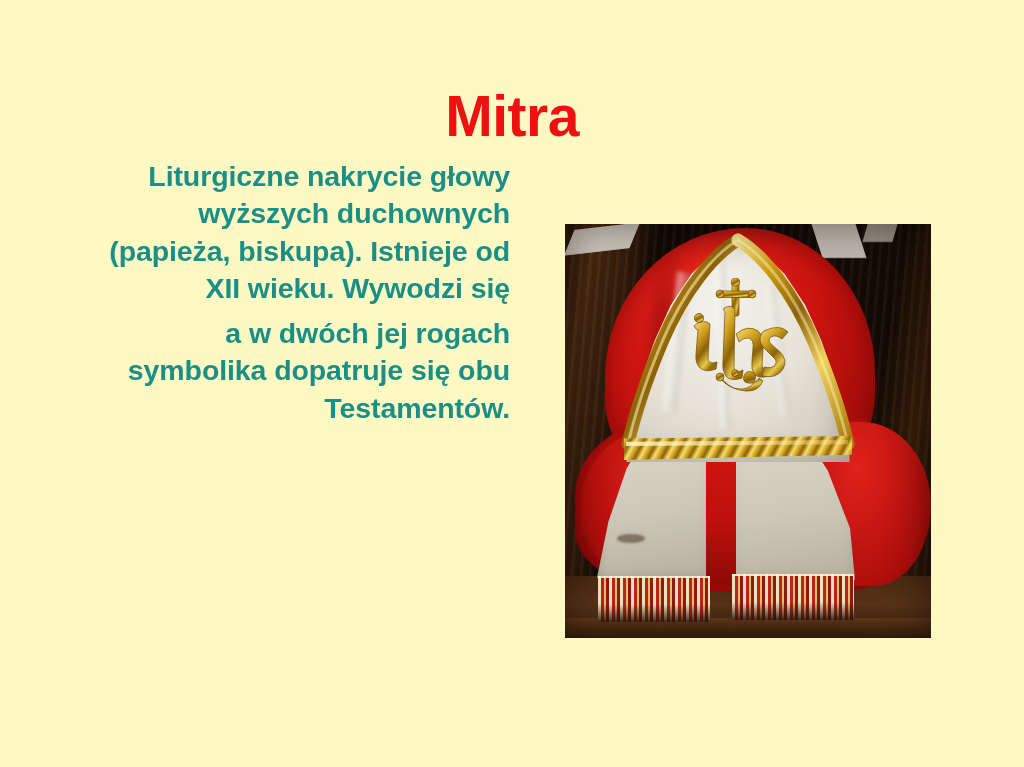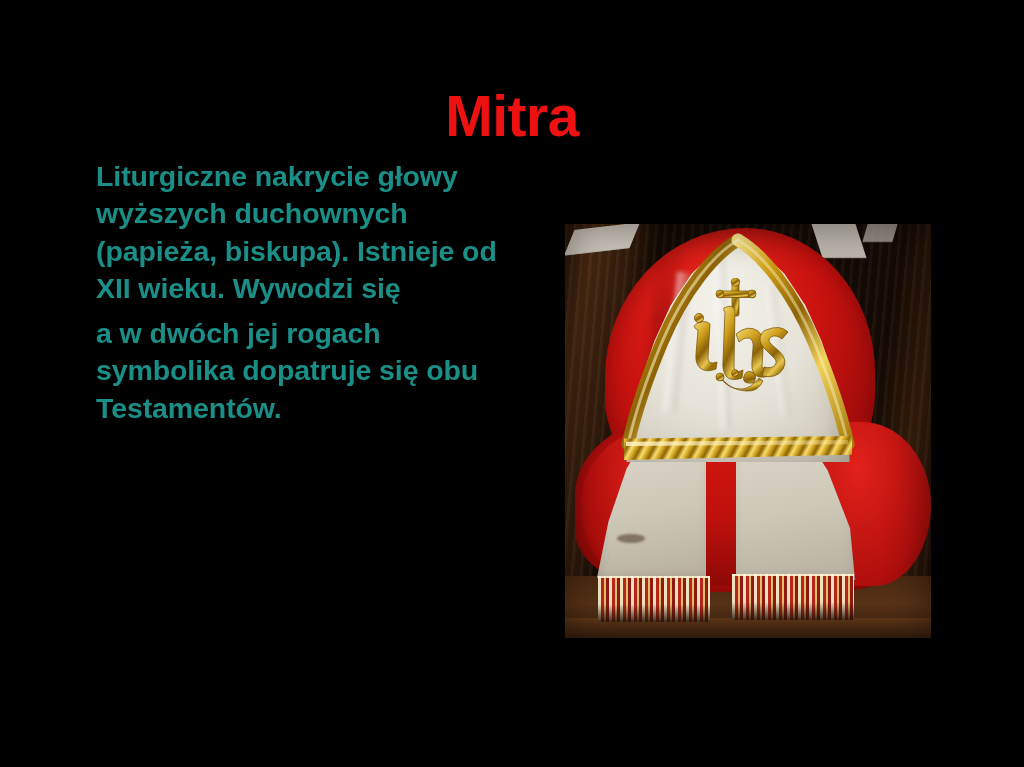--- a/index.html
+++ b/index.html
@@ -12,44 +12,45 @@
     height: 767px;
     background: #ffffff;
     font-family: "Liberation Sans", sans-serif;
     overflow: hidden;
   }
 
   #slide {
     position: relative;
     width: 1024px;
     height: 767px;
-    background: #000000;
+    background: #fef9c3;
     text-decoration: underline;
   }
 
   
   #slide-title {
     position: absolute;
     left: 0;
     top: 50px;
     width: 1024px;
     text-align: center;
     font-size: 57px;
     font-weight: bold;
     line-height: 1.0;
     color: #ee1111;
     letter-spacing: -0.5px;
   }
 
   
   #body-text {
     position: absolute;
-    left: 96px;
+    left: 80px;
     top: 158px;
     width: 430px;
+    text-align: right;
   }
   .para {
     color: #1a8f87;
     font-size: 28.5px;
     font-weight: bold;
     line-height: 37.3px;
     margin: 0 0 8px 0;
     letter-spacing: -0.1px;
   }
   .para:last-child { margin-bottom: 16px; }

